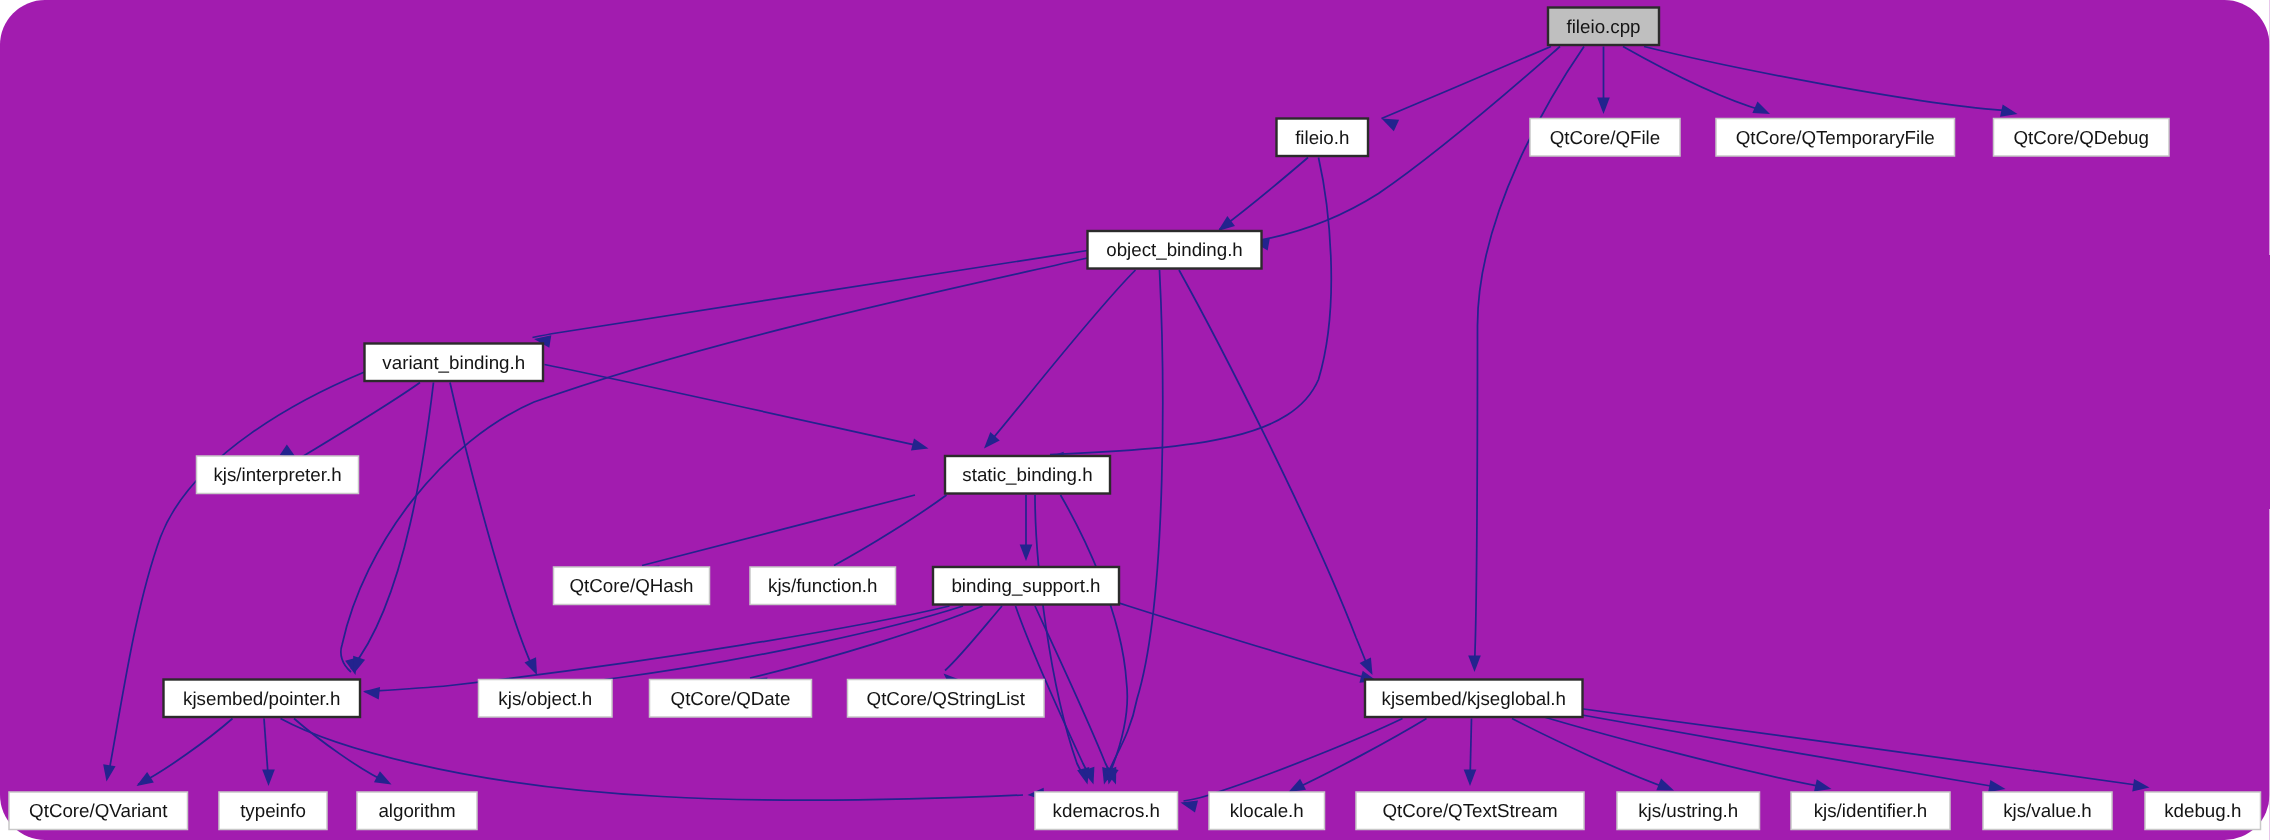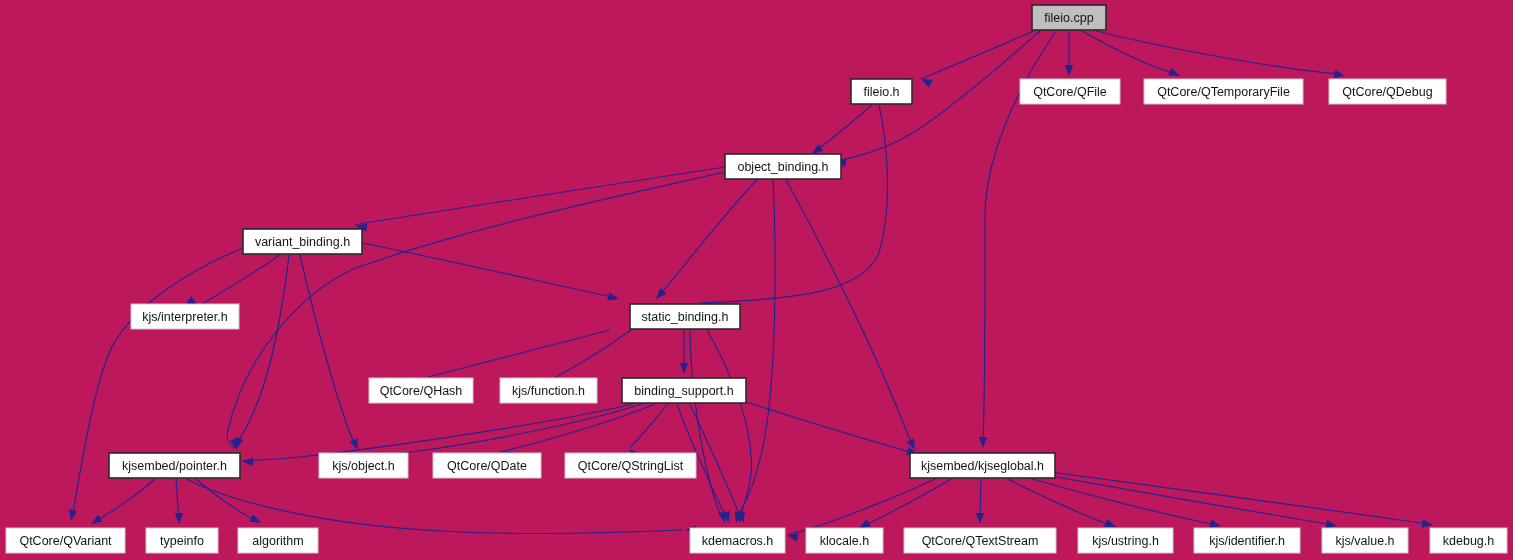--- a/index.html
+++ b/index.html
@@ -4,22 +4,23 @@
 <style>
   html, body {
     margin: 0;
     padding: 0;
     background: #ffffff;
   }
   #graph-root {
     position: relative;
     width: 1513px;
     height: 560px;
-    background: #be185d;
+    background: #a21caf;
     font-family: "Liberation Sans", sans-serif;
+    border-radius: 30px;
   }
   svg#graph-svg {
     position: absolute;
     left: 0;
     top: 0;
     width: 1513px;
     height: 560px;
     display: block;
   }
   .node-rect {

